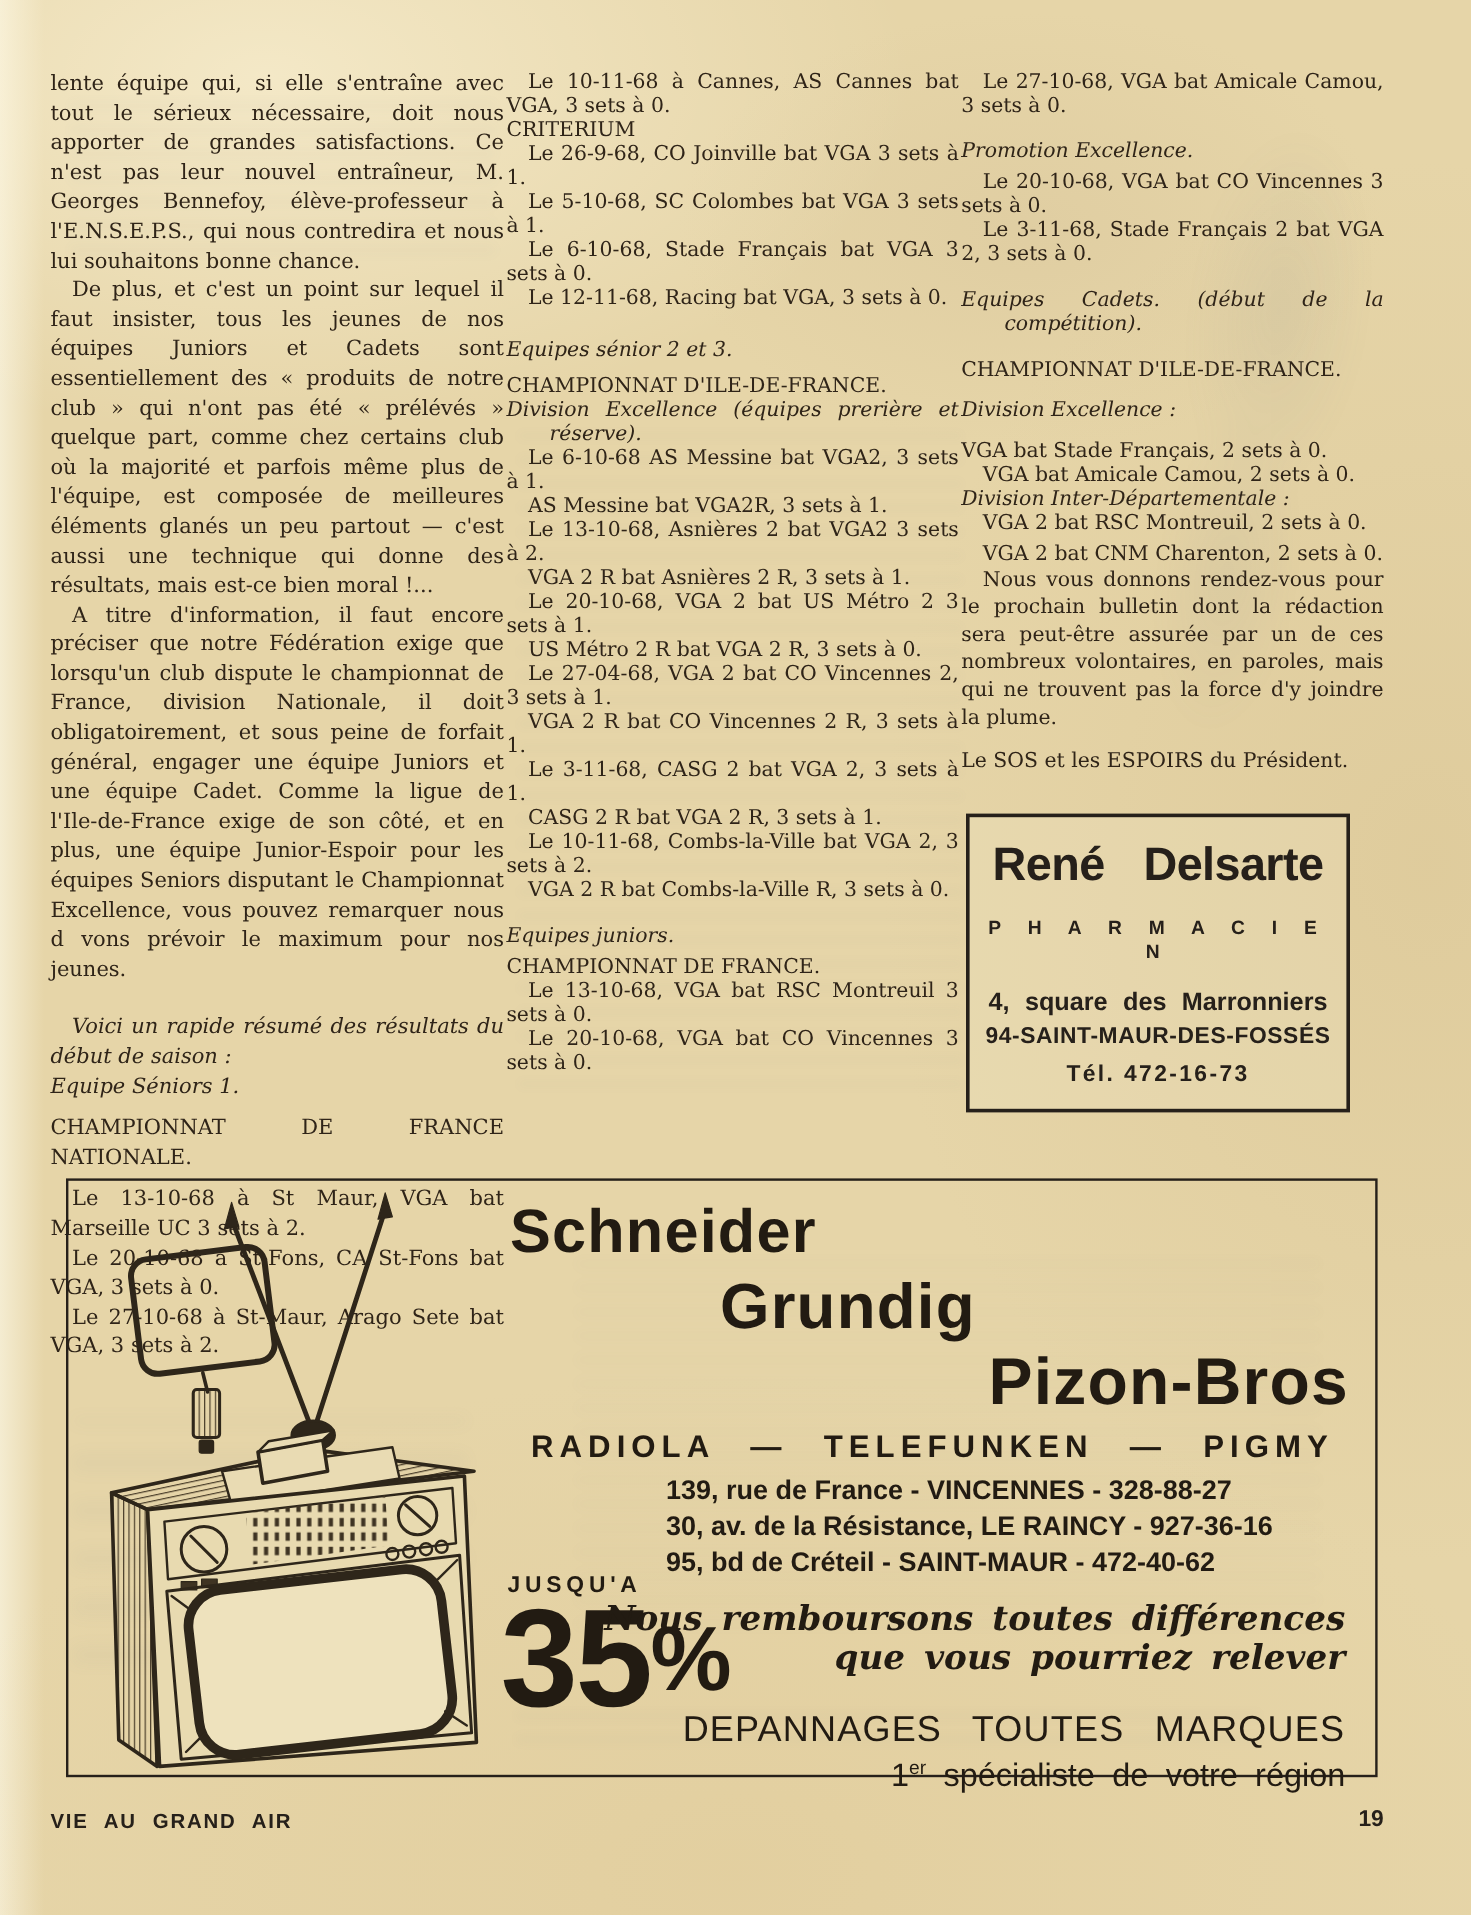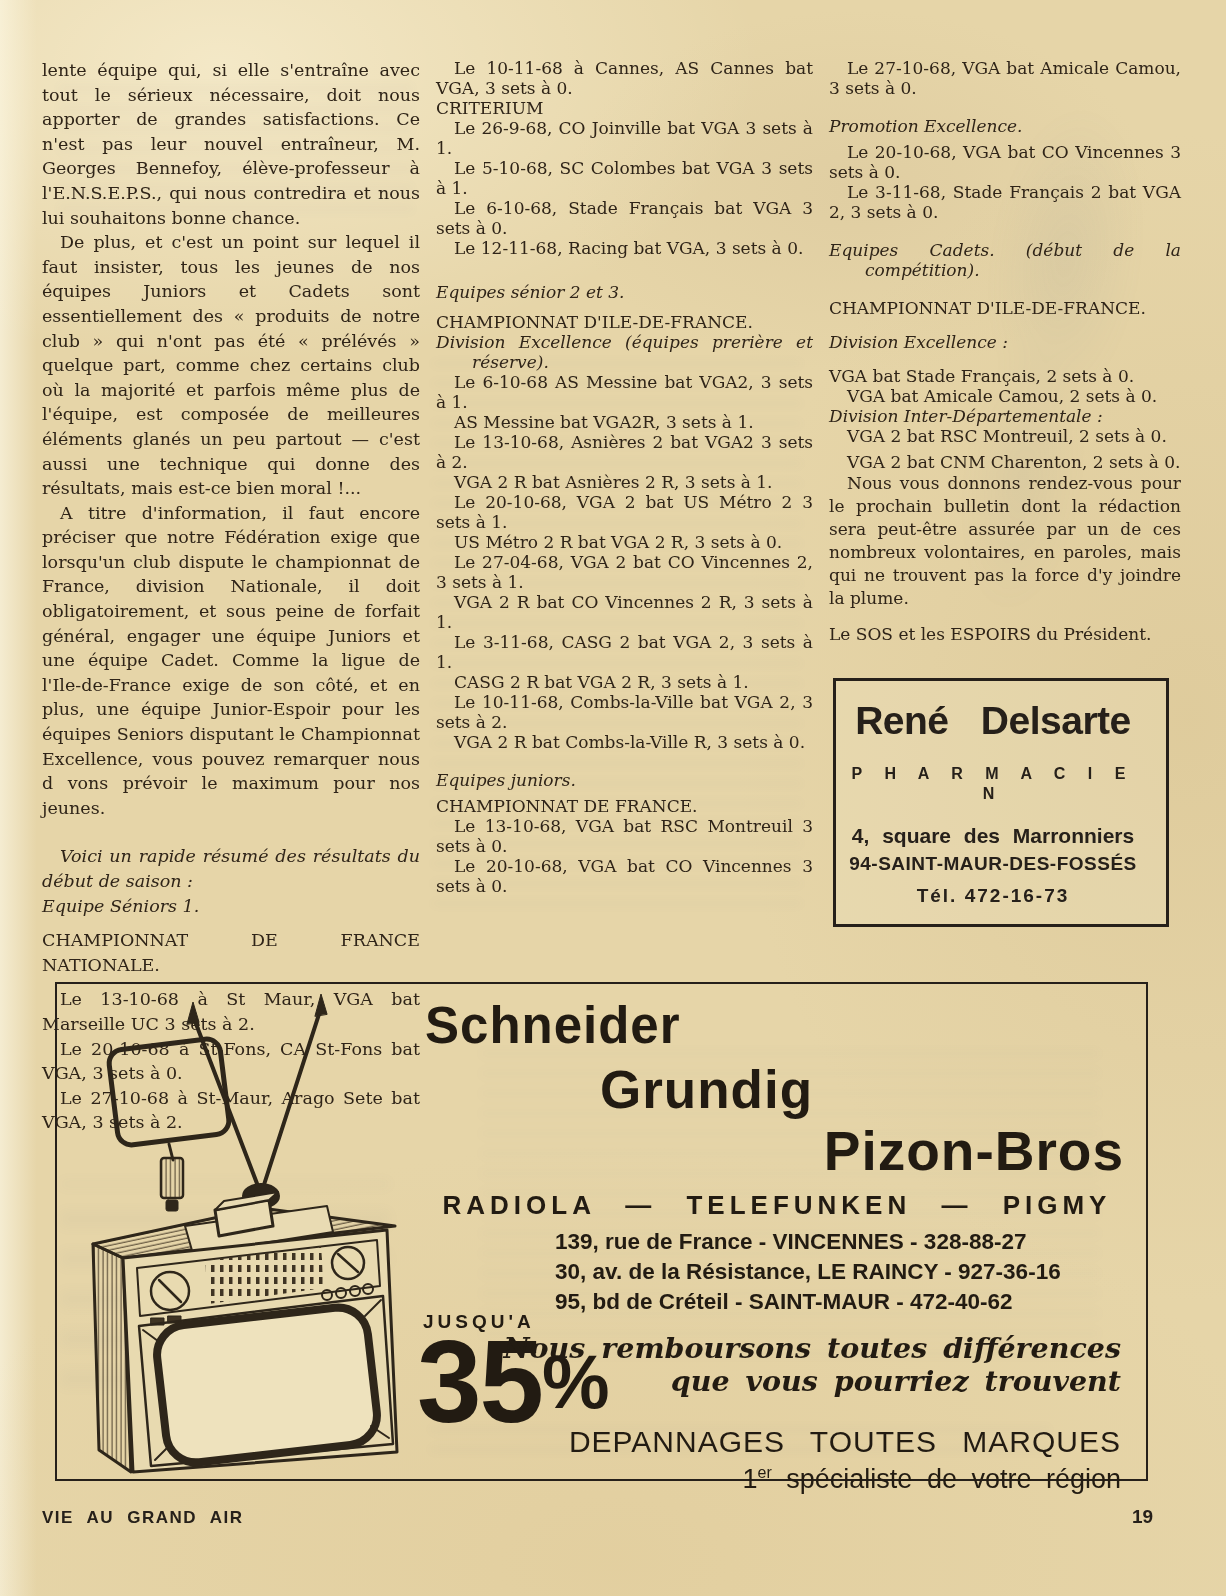--- a/index.html
+++ b/index.html
@@ -8,36 +8,36 @@
     background-color:#e6d5a8;
     background-image:
       radial-gradient(ellipse 900px 500px at 18% 4%, rgba(255,248,224,.55), transparent 60%),
       radial-gradient(ellipse 700px 900px at 97% 45%, rgba(214,192,142,.45), transparent 65%),
       radial-gradient(ellipse 1000px 600px at 50% 98%, rgba(224,203,154,.6), transparent 70%),
       radial-gradient(ellipse 420px 260px at 70% 12%, rgba(212,192,150,.35), transparent 70%),
       linear-gradient(90deg, rgba(247,240,216,.85), rgba(247,240,216,0) 3%);
     font-family:"DejaVu Serif", serif;color:#2f2418;
   }
   
-  .cols{position:absolute;left:42px;top:58px;width:1140px;display:flex;gap:16px;}
+  .cols{position:absolute;left:42px;top:58px;width:1140px;display:flex;gap:2px;}
   .col{text-align:justify;}
   .col-left{width:378px;font-size:17.5px;line-height:24.6px;}
   .col-mid{width:377px;font-size:17px;line-height:20px;}
   .col-right{width:352px;font-size:17px;line-height:20px;}
   p{margin:0;}
   .ind{text-indent:18px;}
   .ital{font-style:italic;}
   .hang{padding-left:36px;text-indent:-36px;}
   .lead2{line-height:23px;}
   .mt6{margin-top:6px;}.mt10{margin-top:10px;}.mt14{margin-top:14px;}
   .mt18{margin-top:18px;}.mt24{margin-top:24px;}
   
   .ph-box{
     margin:34px 0 0 4px;width:306px;border:3px solid #26201a;
-    padding:20px 20px 18px 4px;text-align:center;
+    padding:20px 4px 18px 4px;text-align:center;
     font-family:"Liberation Sans", sans-serif;color:#26201a;background:rgba(240,230,200,.25);
   }
   .ph-name{font-size:39px;font-weight:bold;word-spacing:22px;letter-spacing:-.5px;line-height:1;}
   .ph-prof{font-size:16px;font-weight:bold;letter-spacing:9px;margin-top:24px;}
   .ph-addr1{font-size:21px;font-weight:bold;word-spacing:7px;margin-top:22px;}
   .ph-addr2{font-size:19px;font-weight:bold;letter-spacing:.5px;margin-top:8px;}
   .ph-tel{font-size:19px;font-weight:bold;letter-spacing:2px;margin-top:12px;}
   
   .tv-ad{
     position:absolute;left:55px;top:982px;width:1089px;height:495px;
@@ -236,21 +236,21 @@
       <div>139, rue de France - VINCENNES - 328-88-27</div>
       <div>30, av. de la Résistance, LE RAINCY - 927-36-16</div>
       <div>95, bd de Créteil - SAINT-MAUR - 472-40-62</div>
     </div>
 
     <div class="upto">JUSQU'A</div>
     <div class="pct"><span class="pct-num">35</span><span class="pct-sign">%</span></div>
 
     <div class="promo">
       <div class="promo-it">Nous remboursons toutes différences</div>
-      <div class="promo-it">que vous pourriez trouvent</div>
+      <div class="promo-it">que vous pourriez relever</div>
       <div class="promo-dep">DEPANNAGES TOUTES MARQUES</div>
       <div class="promo-spec"><span>1</span><sup>er</sup><span> spécialiste de votre région</span></div>
     </div>
   </div>
 
   <div class="footer-mag">VIE AU GRAND AIR</div>
   <div class="footer-page">19</div>
 
 </div>
 

